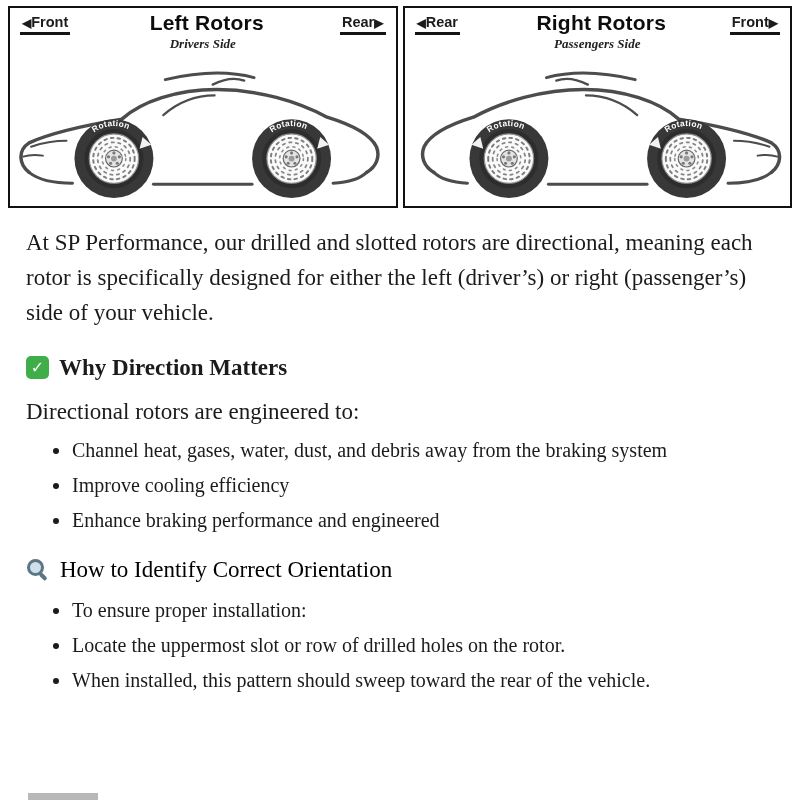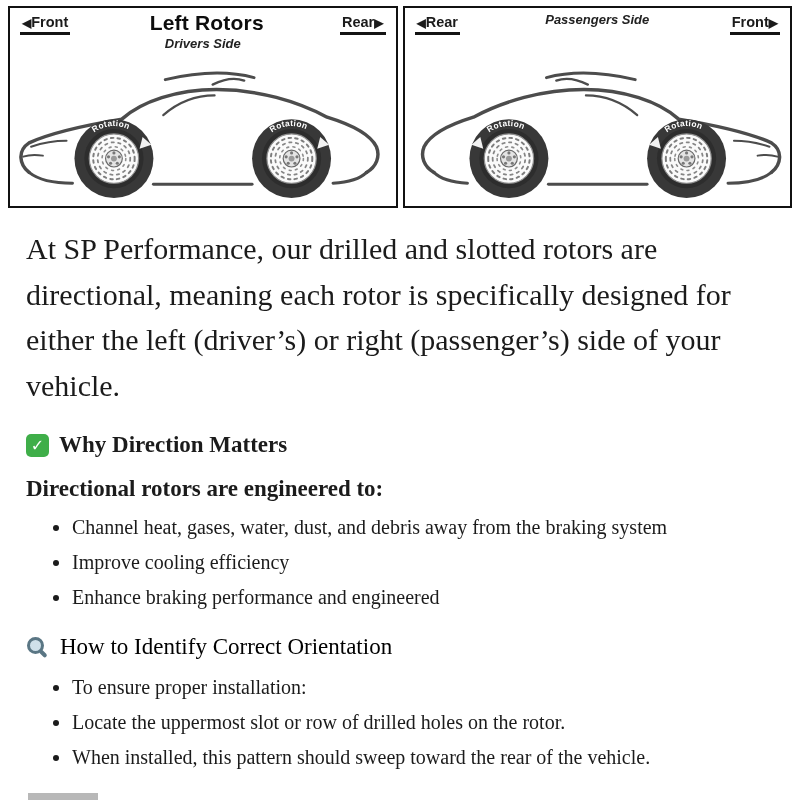--- a/index.html
+++ b/index.html
@@ -42,48 +42,48 @@
     white-space: nowrap;
   }
   .arr { font-size: 12px; }
   .panel-titles {
     position: absolute;
     left: 0; right: 0; top: 3px;
     text-align: center;
     pointer-events: none;
   }
   .panel-title { font-weight: 800; font-size: 21px; letter-spacing: .2px; color: #0d0d0d; padding-left: 8px; }
-  .panel-sub { font-weight: 700; font-style: italic; font-size: 13px; margin-top: 1px; color: #222; }
+  .panel-sub { font-weight: 700; font-style: italic; font-size: 13px; margin-top: 1px; color: #222; font-family: Liberation Serif, serif; }
   .car-wrap { position: absolute; left: 0; right: 0; bottom: 2px; height: 150px; }
   svg.car { width: 100%; height: 100%; display: block; }
   .rot-text {
     fill: #ffffff;
     font: 700 8.5px "Liberation Sans", sans-serif;
     letter-spacing: .3px;
   }
 
   
   .content { padding: 0 26px; }
-  p.intro { font-size: 30px; line-height: 1.52; margin: 18px 0 4px 0; }
+  p.intro { font-size: 23px; line-height: 1.52; margin: 18px 0 4px 0; }
   .heading1 {
     display: flex; align-items: center; gap: 10px;
     font-size: 23px; font-weight: 700;
     margin: 24px 0 10px 0;
   }
   .check-icon {
     width: 23px; height: 23px;
     background: #3fae49;
     border-radius: 5px;
     color: #fff;
     display: inline-flex; align-items: center; justify-content: center;
     font-size: 16px; font-weight: 700;
     font-family: "DejaVu Sans", sans-serif;
     flex: 0 0 auto;
   }
-  p.lead { font-size: 23px; margin: 18px 0 4px 0; font-weight: bold; }
+  p.lead { font-size: 23px; margin: 18px 0 4px 0; }
   ul.bullets { margin: 10px 0 6px 0; padding-left: 46px; }
   ul.bullets li { font-size: 20px; line-height: 1.5; margin-bottom: 5px; }
   .heading2 {
     display: flex; align-items: center; gap: 11px;
     font-size: 23px; font-weight: 400; color: #000000;
     margin: 22px 0 12px 0;
   }
   .mag-icon { position: relative; width: 23px; height: 23px; display: inline-block; flex: 0 0 auto; }
   .mag-circle {
     position: absolute; left: 1px; top: 1px;
@@ -166,20 +166,21 @@
           <polygon points="129,84 138,92 126,96" fill="#f2f2f2"></polygon>
           <polygon points="309,84 318,92 306,96" fill="#f2f2f2"></polygon>
         </svg>
       </div>
     </div>
 
     <div class="panel">
       <div class="panel-header">
         <span class="dir-label"><span class="arr">◀</span><span>Rear</span></span>
         <div class="panel-titles">
+          <div class="panel-title">Right Rotors</div>
           <div class="panel-sub">Passengers Side</div>
         </div>
         <span class="dir-label"><span>Front</span><span class="arr">▶</span></span>
       </div>
       <div class="car-wrap">
         <svg class="car" viewBox="0 0 380 152">
           <use href="#carbody" transform="translate(380,0) scale(-1,1)"></use>
           <text class="rot-text"><textPath href="#rotA" startOffset="13">Rotation</textPath></text>
           <text class="rot-text"><textPath href="#rotB" startOffset="13">Rotation</textPath></text>
           <polygon points="71,84 62,92 74,96" fill="#f2f2f2"></polygon>

